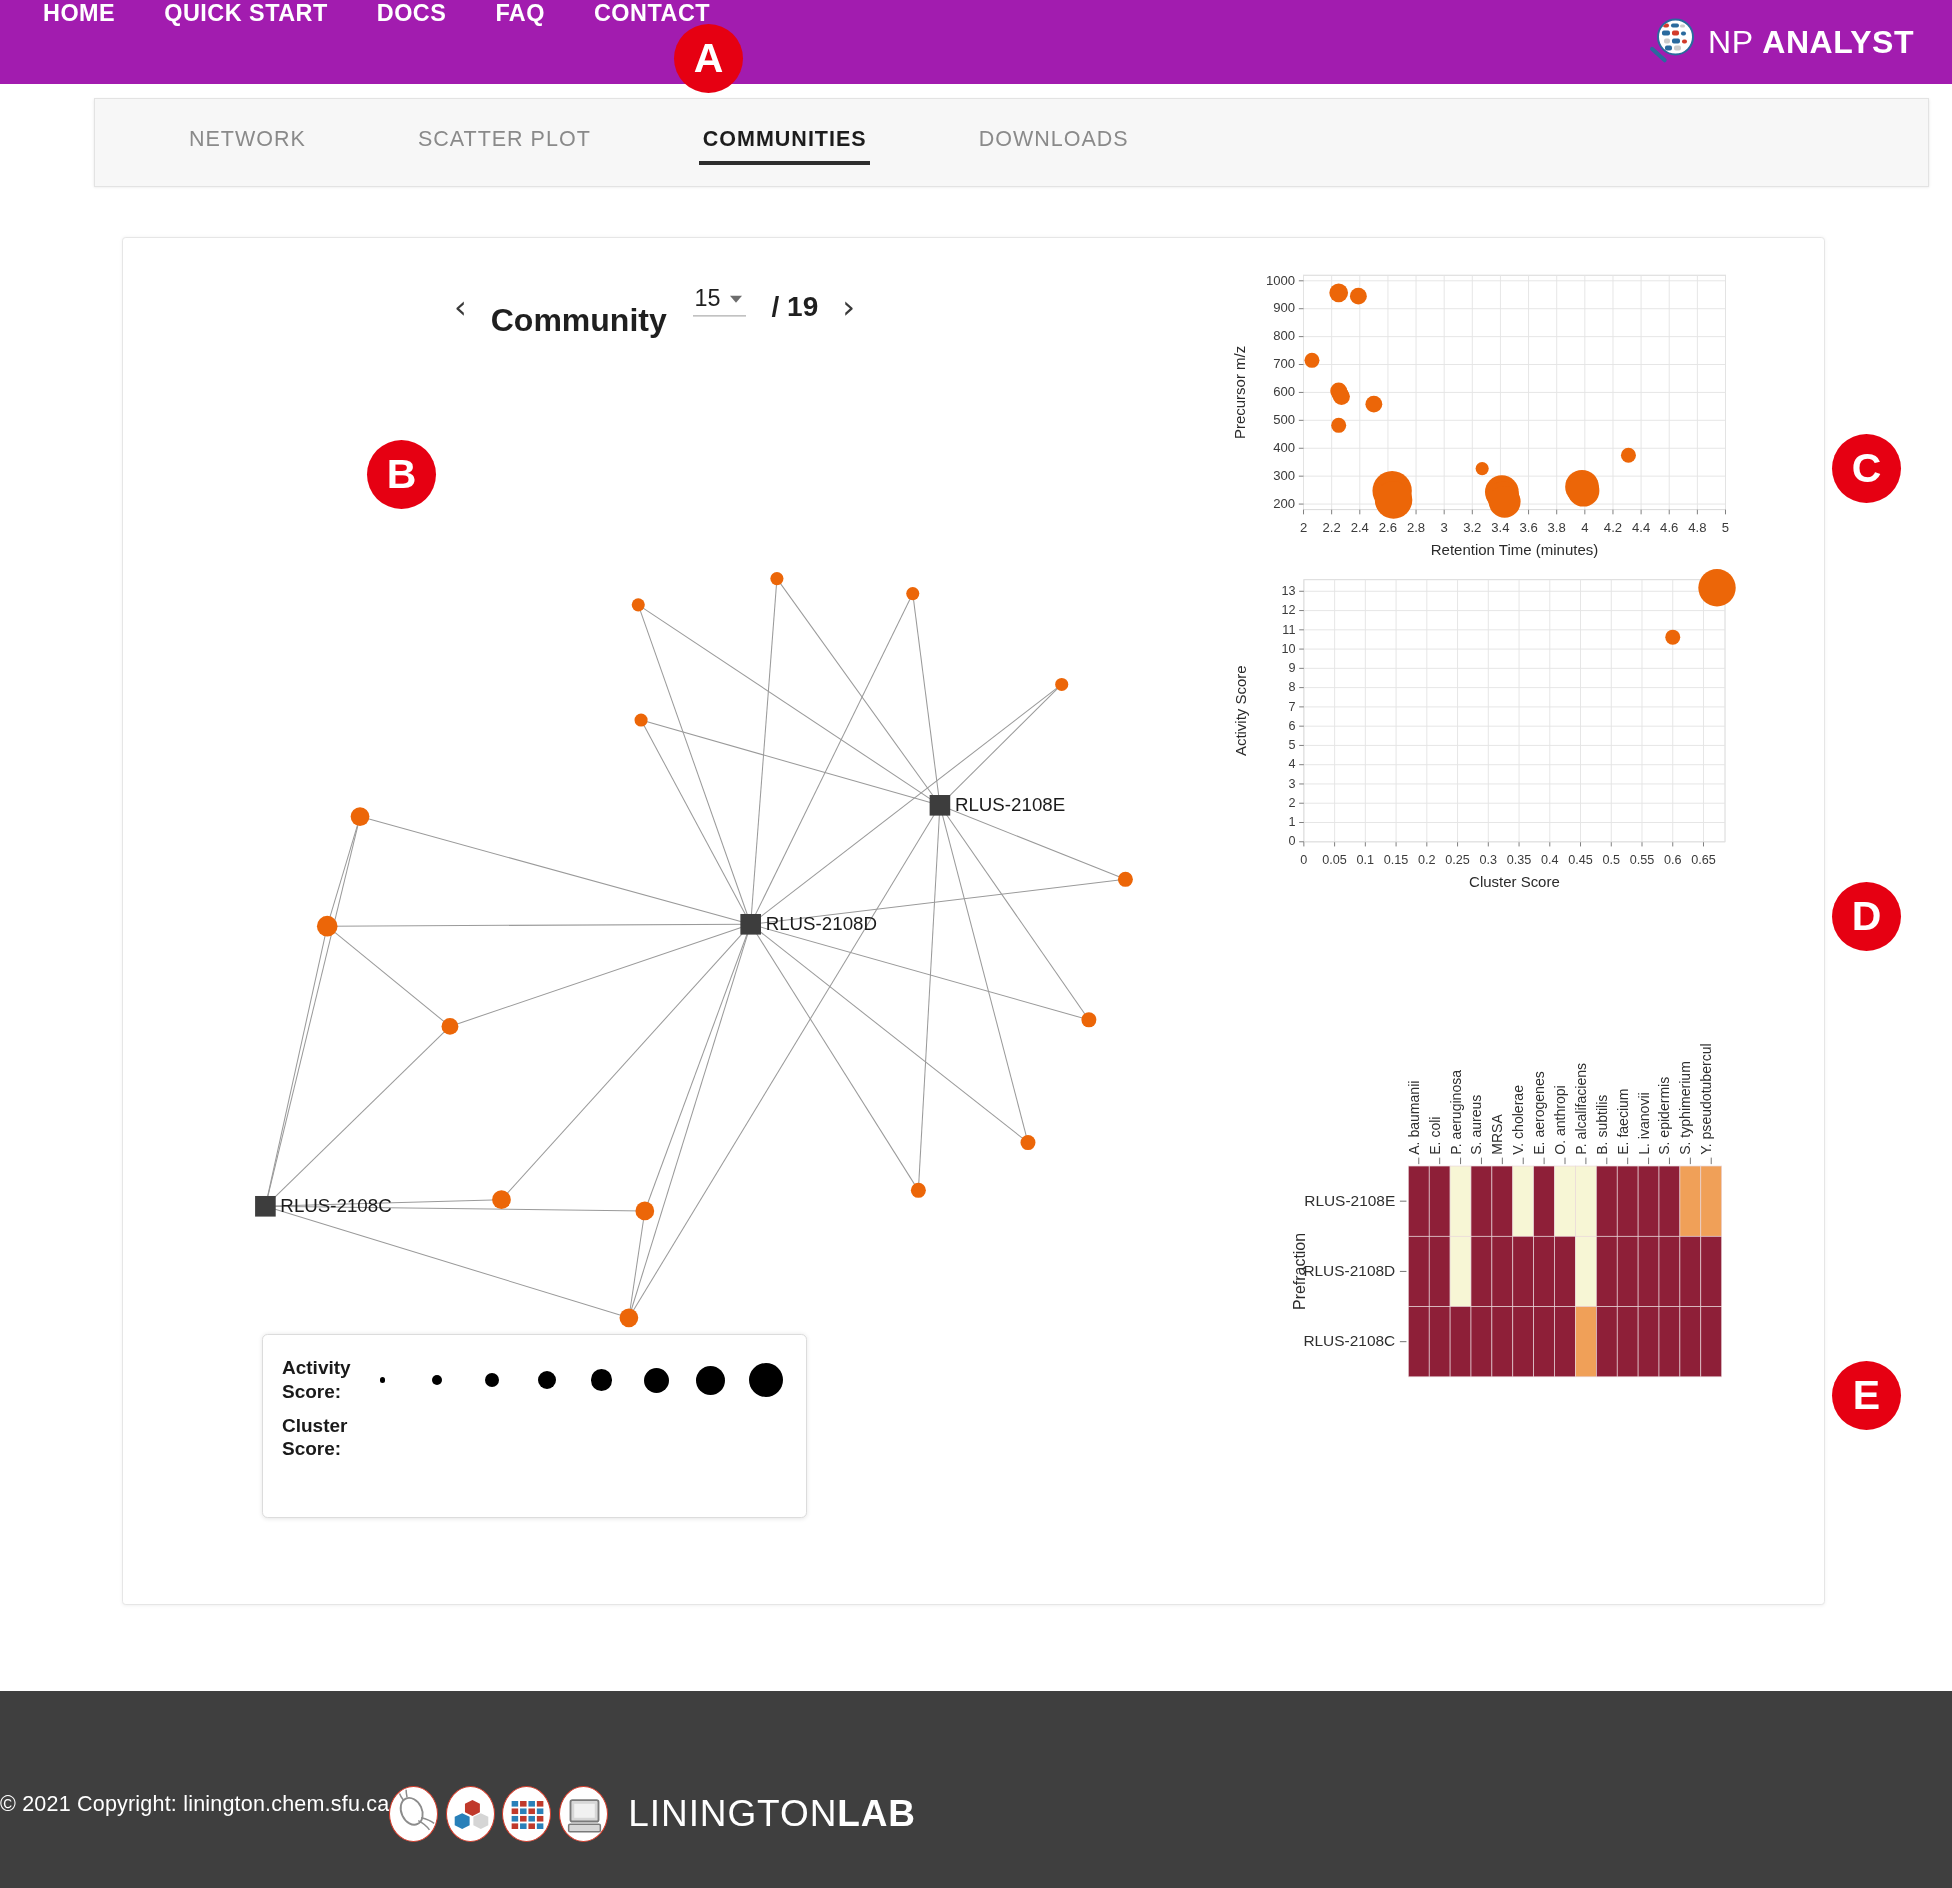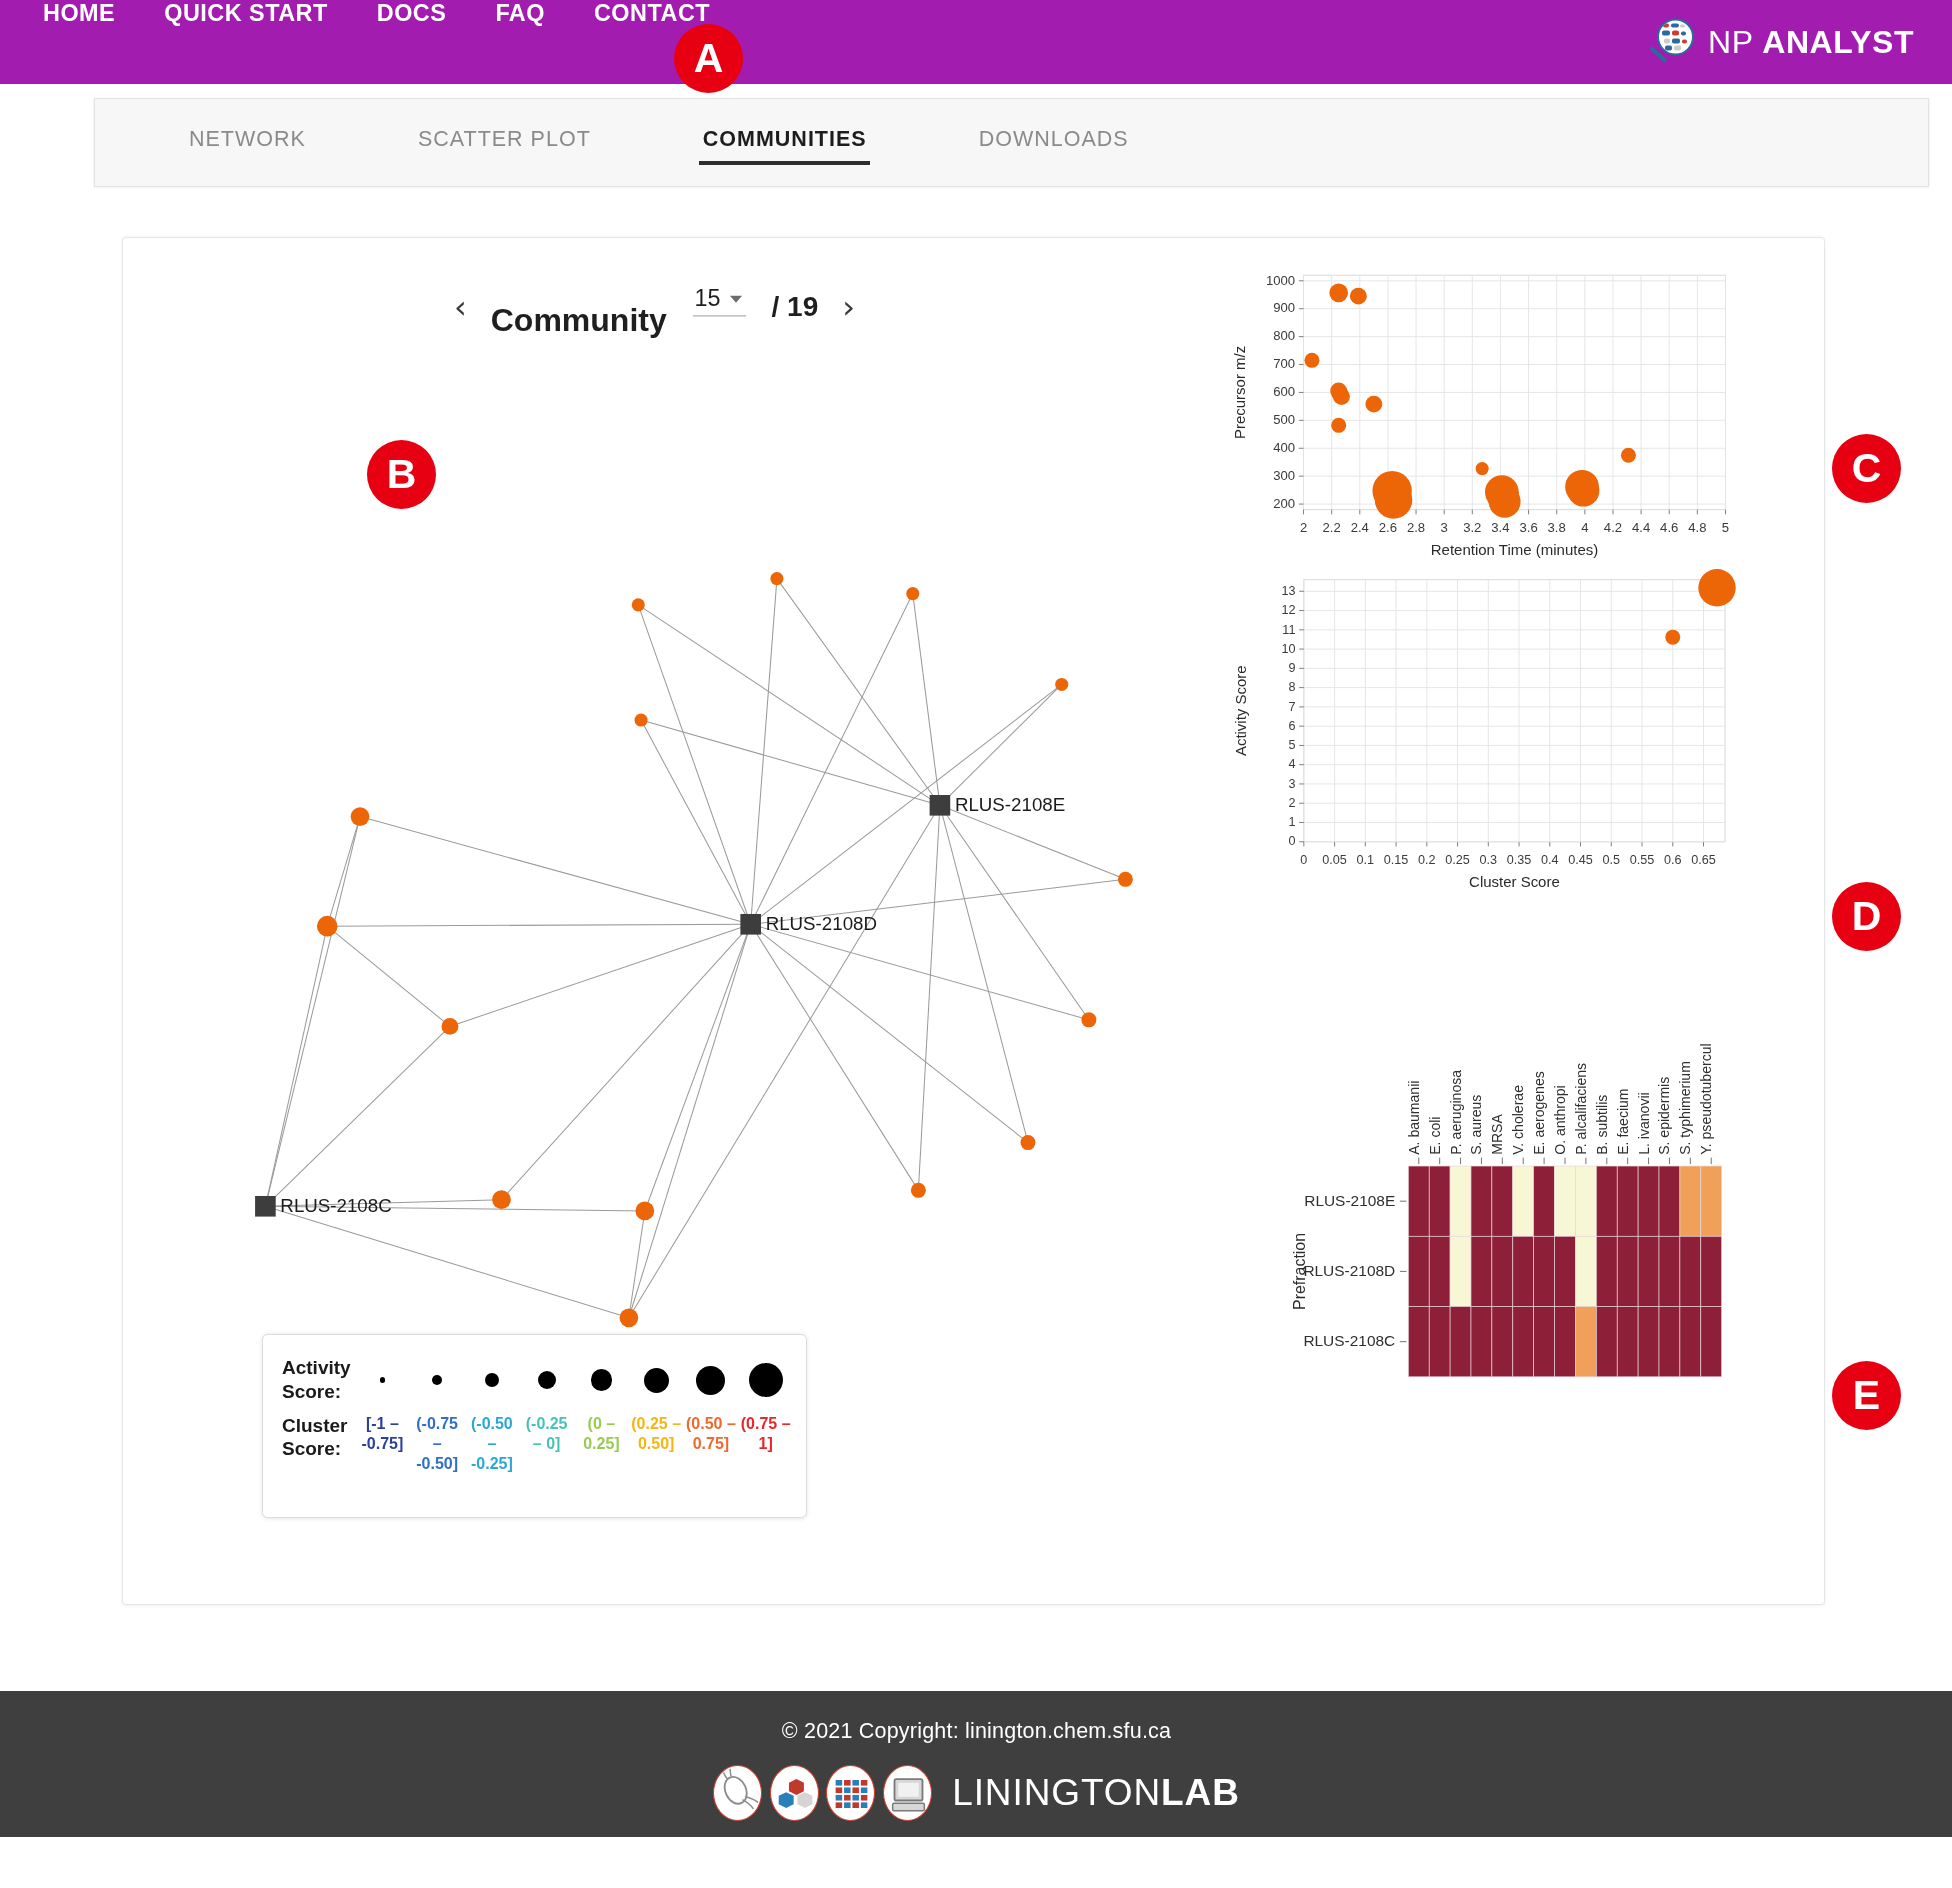--- a/index.html
+++ b/index.html
@@ -119,23 +119,23 @@
   
   .badge{
     position:absolute; width:69px; height:69px; border-radius:50%;
     background:#e60012; color:#ffffff; font-size:41px; font-weight:bold;
     display:flex; align-items:center; justify-content:center;
     font-family:"Liberation Sans", sans-serif; z-index:60;
   }
 
   
   #footer{
-    position:absolute; left:0; top:1691px; width:1953px; height:146px;
+    position:absolute; left:0; top:1691px; width:1953px; height:198px;
     background:#3f3f3f; color:#ffffff;
-    display:flex; flex-direction:column; align-items:center;
+    display:flex; align-items:center;
     padding-top:28px;
   }
   #footer .copy{ font-size:21.5px; letter-spacing:0.2px; }
   #footer .lablogo{ display:flex; align-items:center; gap:7.5px; margin-top:20.6px; }
   #footer .lablogo .circ{
     width:49px; height:56px; border-radius:50%; background:#ffffff;
     border:1.9px solid #d23b2a; position:relative; overflow:hidden;
   }
   #footer .lablogo .labtext{
     font-size:37px; letter-spacing:0.9px; margin-left:13px; color:#ffffff;
@@ -573,30 +573,20 @@
           <div class="sizecell">
             <div class="dot" style="width: 34px; height: 34px;"></div>
           </div>
         </div>
     </div>
     <div class="scorerow">
       <div class="rowlab">
         <div>Cluster</div>
         <div>Score:</div>
       </div>
-      <div class="scorecells" id="legend-bins">
-          <div class="scorecell" style="color: rgb(43, 63, 158);">[-1 – -0.75]</div>
-          <div class="scorecell" style="color: rgb(47, 111, 196);">(-0.75 – -0.50]</div>
-          <div class="scorecell" style="color: rgb(43, 167, 214);">(-0.50 – -0.25]</div>
-          <div class="scorecell" style="color: rgb(73, 194, 181);">(-0.25 – 0]</div>
-          <div class="scorecell" style="color: rgb(151, 204, 78);">(0 – 0.25]</div>
-          <div class="scorecell" style="color: rgb(245, 181, 18);">(0.25 – 0.50]</div>
-          <div class="scorecell" style="color: rgb(241, 104, 42);">(0.50 – 0.75]</div>
-          <div class="scorecell" style="color: rgb(232, 39, 44);">(0.75 – 1]</div>
-        </div>
     </div>
   </div>
 </div>
 
 <div class="badge" id="badge-0" style="left: 674px; top: 24px;">A</div>
 <div class="badge" id="badge-1" style="left: 367px; top: 440px;">B</div>
 <div class="badge" id="badge-2" style="left: 1832px; top: 434px;">C</div>
 <div class="badge" id="badge-3" style="left: 1832px; top: 882px;">D</div>
 <div class="badge" id="badge-4" style="left: 1832px; top: 1361px;">E</div>
 

